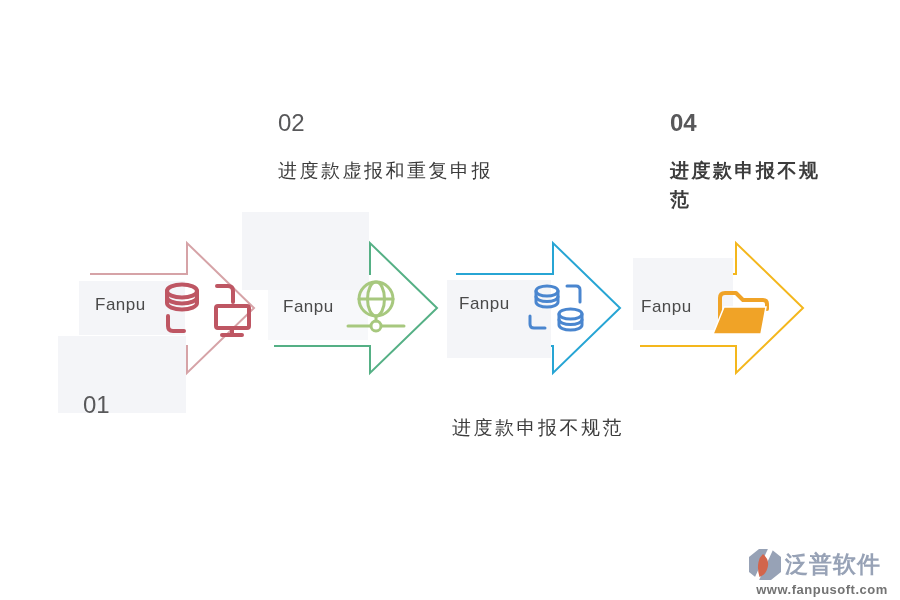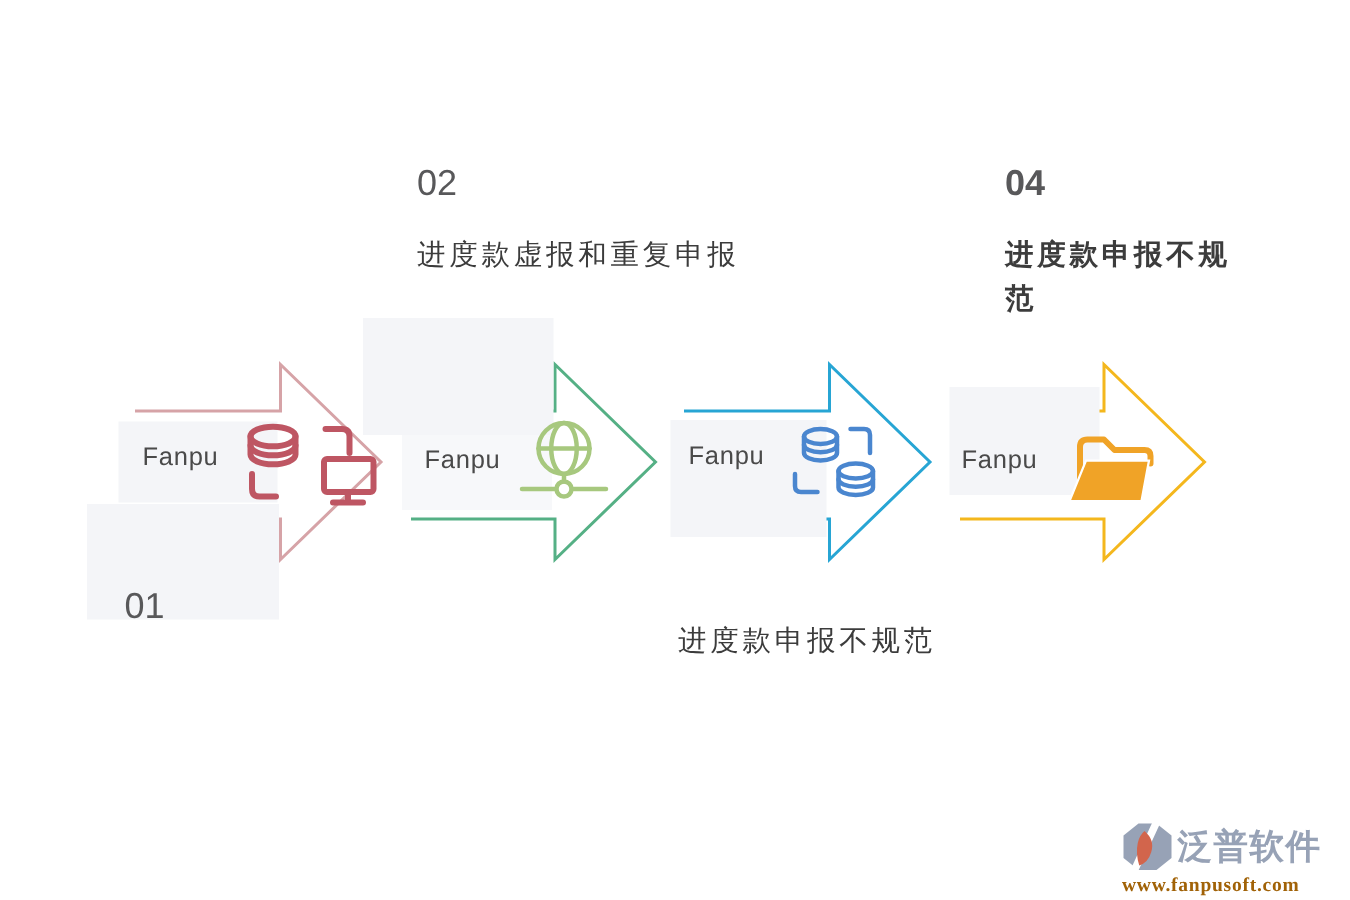--- a/index.html
+++ b/index.html
@@ -40,22 +40,22 @@
   .icon-1{left:160px;top:280px;}
   .icon-2{left:345px;top:276px;}
   .icon-3{left:524px;top:278px;}
   .icon-4{left:695px;top:275px;}
   
   .watermark{position:absolute;left:748px;top:548px;width:148px;}
   .wm-row{display:flex;align-items:center;}
   .wm-logo{flex:0 0 auto;}
   .wm-name{font-size:23px;font-weight:bold;color:#97a2b6;letter-spacing:1px;margin-left:3px;white-space:nowrap;}
   .wm-url{
-    font-family:Liberation Serif, serif;font-weight:bold;font-size:13px;
-    color:#a16207;letter-spacing:.5px;margin-top:1px;text-align:left;white-space:nowrap;
+    font-family:Liberation Sans, sans-serif;font-weight:bold;font-size:13px;
+    color:#737373;letter-spacing:.5px;margin-top:1px;text-align:center;white-space:nowrap;
     text-decoration:none;display:block;
   }
 </style>
 </head>
 <body>
 
 <svg class="layer" width="900" height="600" viewBox="0 0 900 600">
 
   <path d="M90,274 H187 V243 L254,308 L187,373 V346 H91" fill="none" stroke-width="2" stroke="#d6a3a7"></path>
   <path d="M273,274 H370 V243 L437,308 L370,373 V346 H274" fill="none" stroke-width="2" stroke="#55b085"></path>

